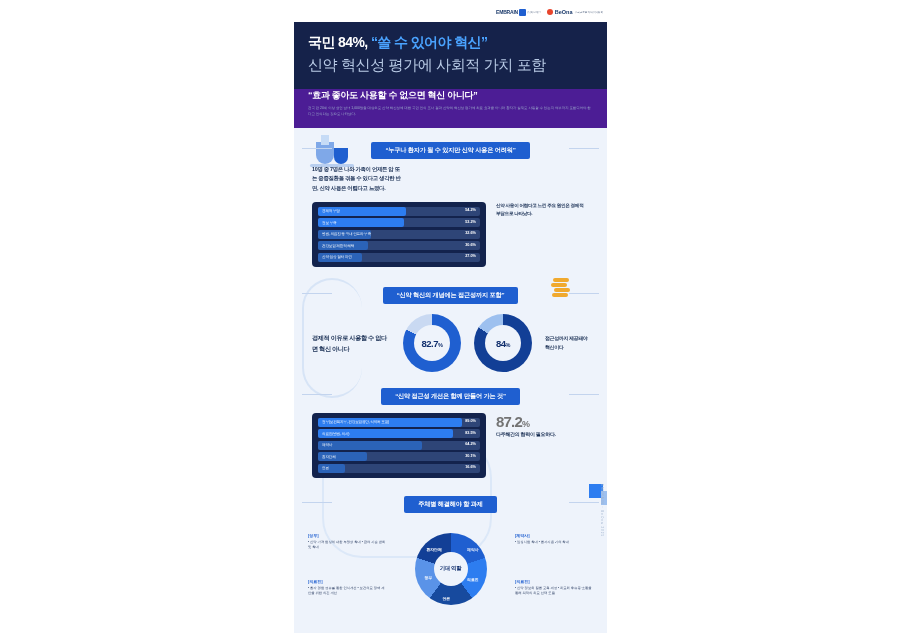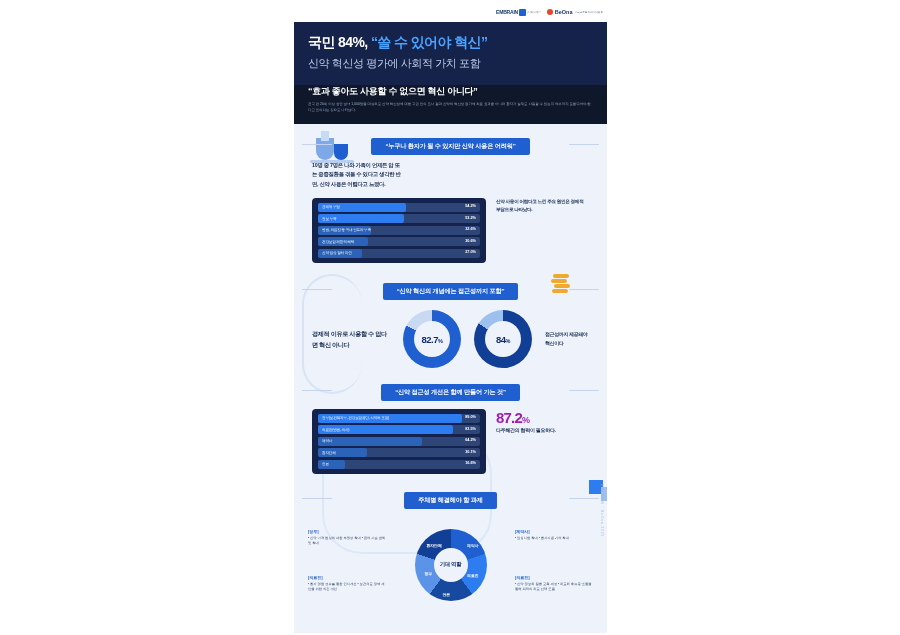--- a/index.html
+++ b/index.html
@@ -35,25 +35,25 @@
   .header {
     background:#15224a;
     padding:12px 14px 14px 14px;
     color:#fff;
   }
   .h-title {
     font-size:14px; font-weight:bold; letter-spacing:-.6px;
     margin-bottom:4px;
   }
   .h-title .hl { color:#4aa3ff; }
-  .h-sub { font-size:11px; color:#b9cbe6; letter-spacing:-.4px; }
+  .h-sub { font-size:15px; color:#b9cbe6; letter-spacing:-.4px; }
 
   
   .lead {
-    background:#0f172a; padding:0 14px 10px 14px; color:#fff;
+    background:#4c1d95; padding:0 14px 10px 14px; color:#fff;
   }
   .lead-q {
     font-size:9px; font-weight:bold; margin-bottom:4px; letter-spacing:-.3px;
   }
   .lead-p { font-size:3.4px; line-height:1.7; color:#9fb2cd; }
 
   
   .body { position:relative; padding:0 0 6px 0; }
 
   .ribbon {
@@ -101,21 +101,21 @@
   .flexrow { display:flex; gap:10px; align-items:center; padding:8px 18px 0 18px; }
 
   
   .donut { width:58px; height:58px; border-radius:50%; position:relative; }
   .donut .hole { position:absolute; left:50%; top:50%; transform:translate(-50%,-50%); width:36px;height:36px;border-radius:50%; background:#eef3fb; }
   .donut .val { position:absolute; left:50%; top:50%; transform:translate(-50%,-50%); font-size:9.5px; font-weight:bold; color:#12306e; z-index:3; letter-spacing:-.5px;}
   .donut .val span{ font-size:5.5px; }
 
   .mid-text { font-size:6.2px; font-weight:bold; line-height:1.8; color:#13294f; letter-spacing:-.4px; }
 
-  .big-pct { font-size:15px; font-weight:bold; color:#a21caf; letter-spacing:-.8px; }
+  .big-pct { font-size:15px; font-weight:bold; color:#737373; letter-spacing:-.8px; }
   .big-pct-sub { font-size:5px; font-weight:bold; color:#13294f; line-height:1.7; letter-spacing:-.3px;}
 
   
   .wheel-wrap { position:relative; height:118px; margin-top:8px; }
   .wheel { position:absolute; left:50%; top:12px; transform:translateX(-50%); width:72px; height:72px; border-radius:50%; }
   .wheel .hole { position:absolute; left:50%; top:50%; transform:translate(-50%,-50%); width:34px;height:34px;border-radius:50%; background:#eef3fb; display:flex;align-items:center;justify-content:center; flex-direction:column;}
   .wheel .hole b { font-size:5.4px; color:#12306e; letter-spacing:-.3px; }
   .wheel-lbl { position:absolute; font-size:3.8px; color:#fff; font-weight:bold; }
 
   .note-card { position:absolute; width:78px; }

